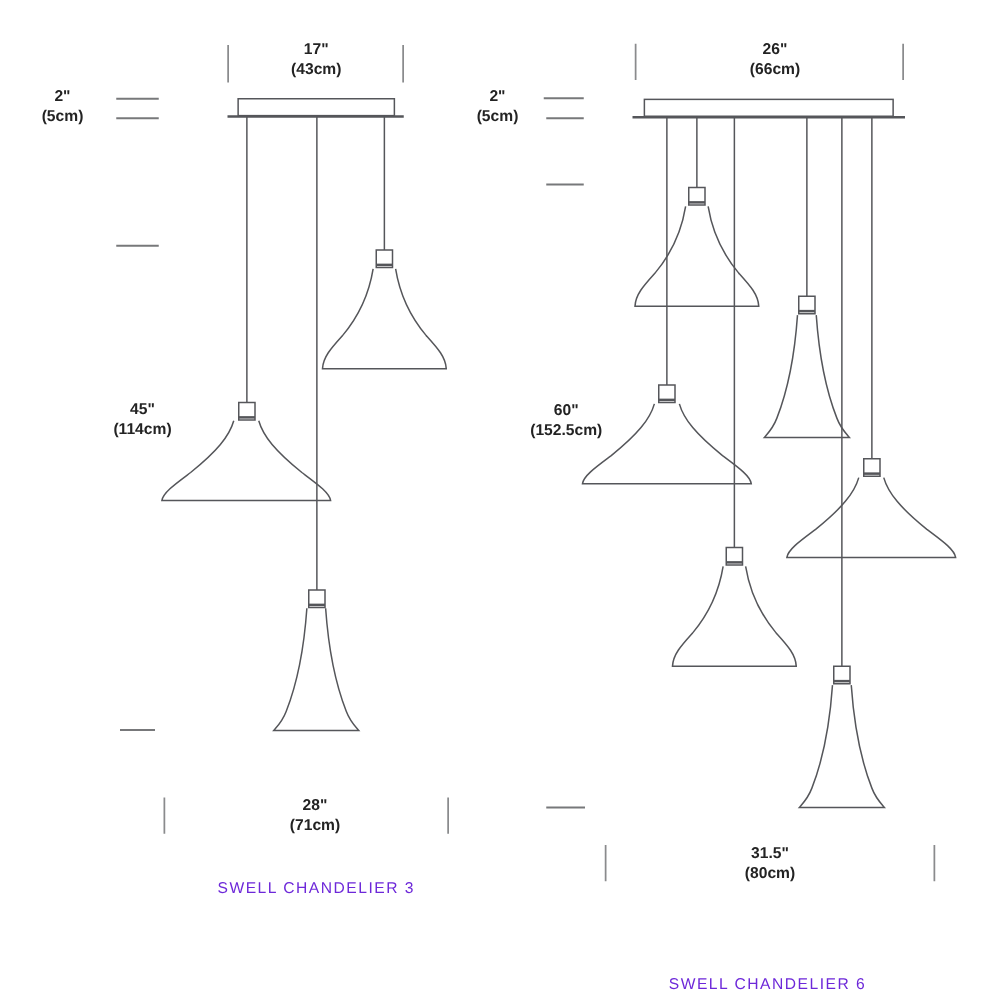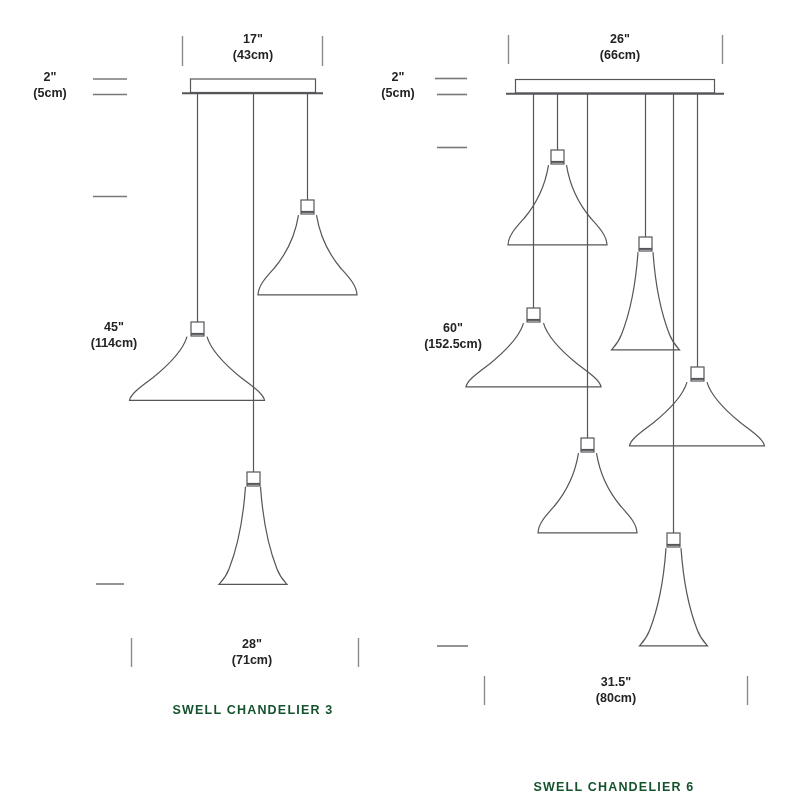--- a/index.html
+++ b/index.html
@@ -2,22 +2,22 @@
 <html><head>
 <meta charset="utf-8">
 <style>
   html,body{margin:0;padding:0;background:#ffffff;}
   #stage{position:relative;width:800px;height:800px;background:#ffffff;overflow:hidden;
          font-family:"Liberation Sans",sans-serif;}
   #artwork{position:absolute;left:0;top:0;}
   .dim{position:absolute;transform:translateX(-50%);text-align:center;
        font-weight:bold;font-size:12.5px;line-height:16px;color:#232323;white-space:nowrap;}
   .dim span{display:block;}
-  .title{position:absolute;transform:translateX(-50%);font-weight:bold;font-size:12.5px;
-         letter-spacing:1.2px;color:#14532d;white-space:nowrap;}
+  .title{position:absolute;transform:translateX(-50%);font-weight:normal;font-size:12.5px;
+         letter-spacing:1.2px;color:#6d28d9;white-space:nowrap;}
 </style>
 </head>
 <body>
 
 <div id="stage">
 
   <svg id="artwork" width="800" height="800" viewBox="0 0 800 800" fill="none" stroke="#55565a" stroke-width="1.2">
     <defs>
       <path id="shade-large" d="M58.5,0.6 C55,13 45,25 24,42 C12,51 2,58 1,64.4 L136,64.4 C135,58 125,51 113,42 C92,25 82,13 78.5,0.6"></path>
       <path id="shade-medium" d="M41.5,0.6 C39,16 33,35 17,54 C8,64 1.5,71 1,80.4 L100,80.4 C99.5,71 93,64 84,54 C68,35 62,16 59.5,0.6"></path>

